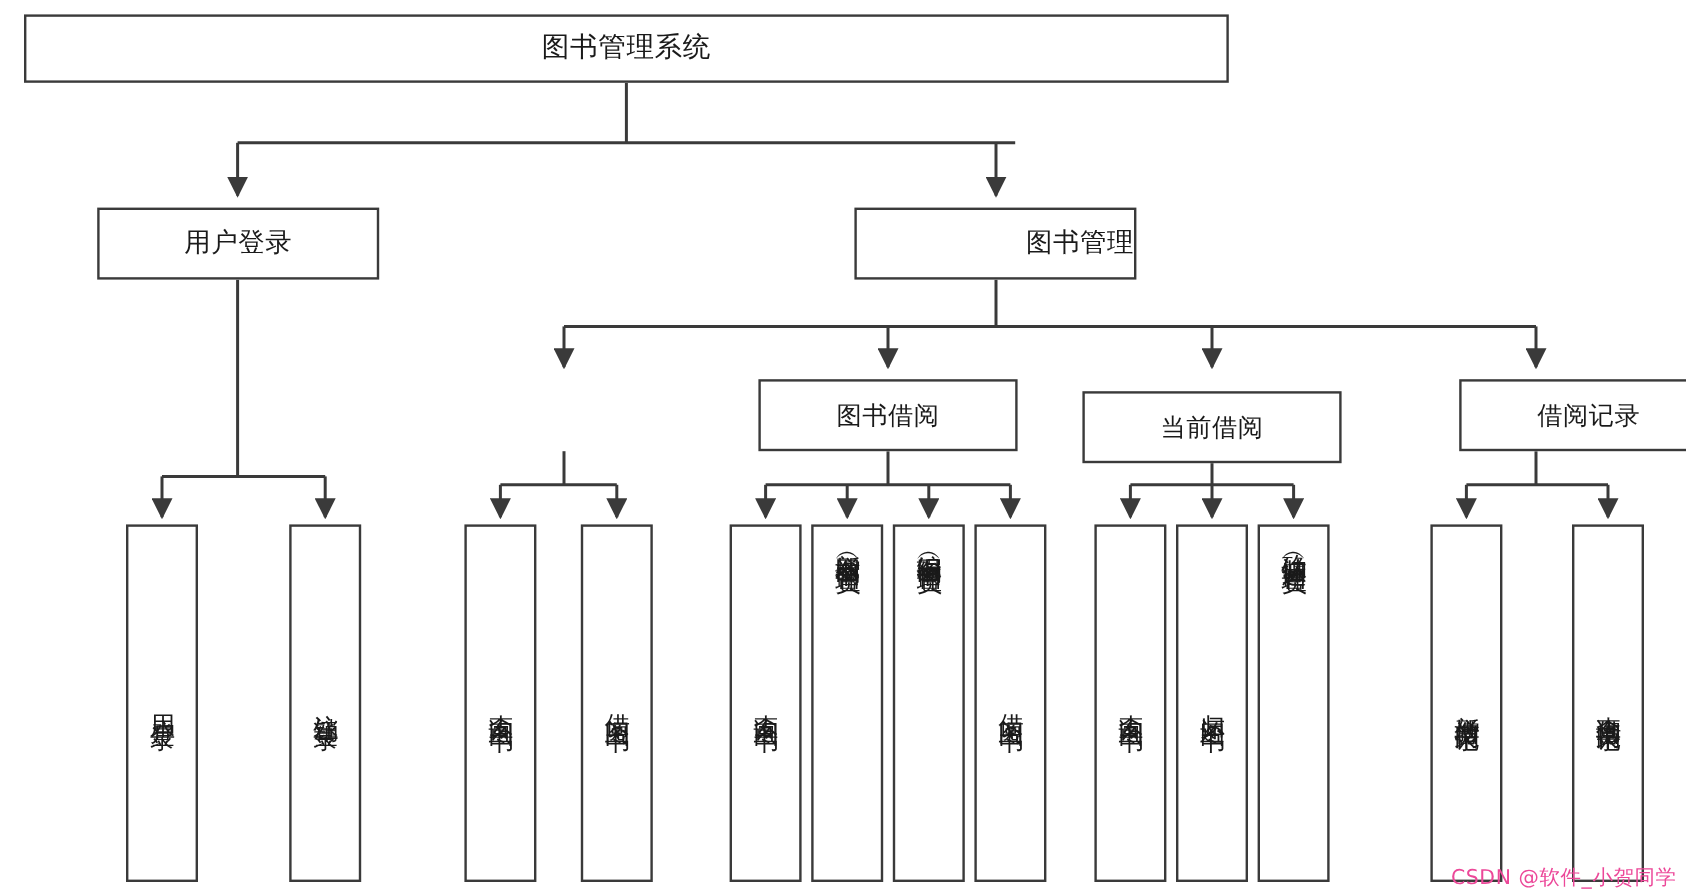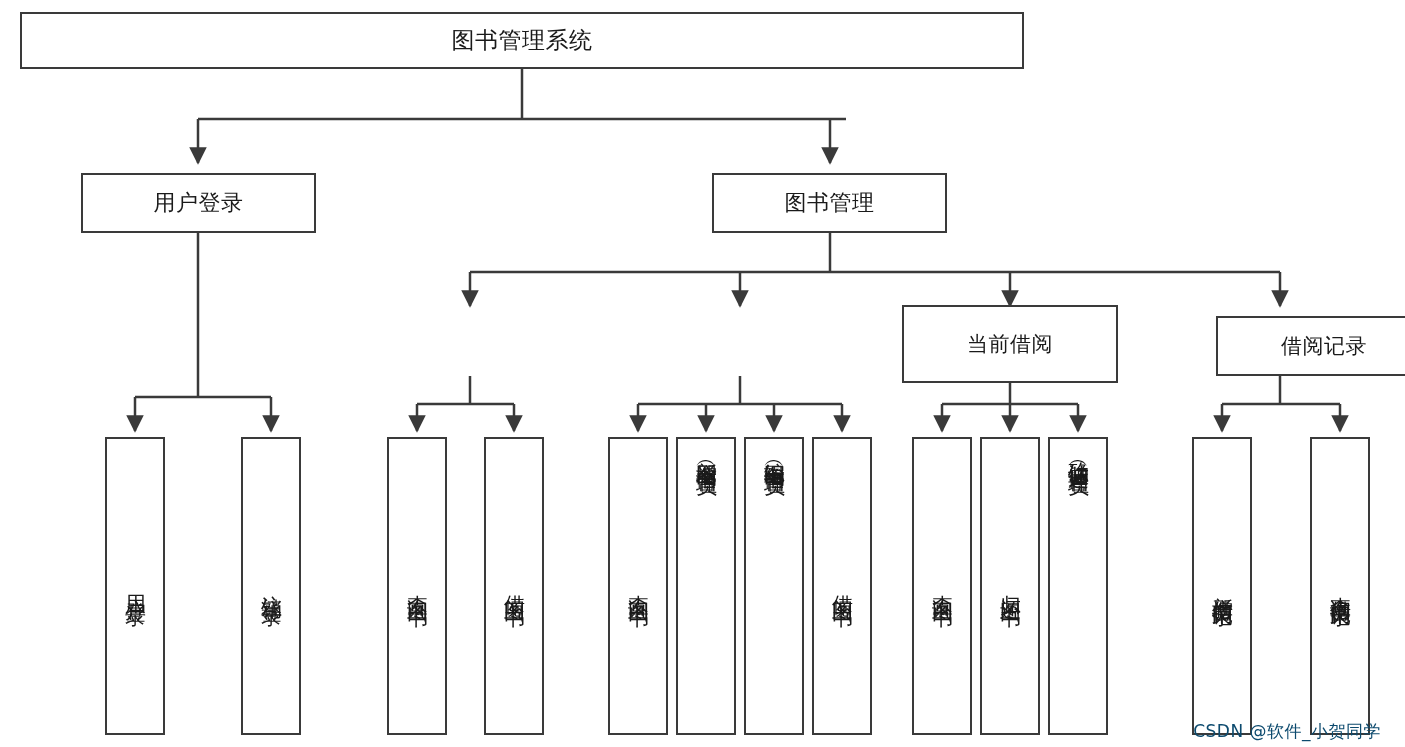--- a/index.html
+++ b/index.html
@@ -63,24 +63,24 @@
   }
   .node.leaf.tall .label {
     letter-spacing: 2px;
   }
   .node.leaf.toppad {
     align-items: flex-start;
     padding-top: 6px;
   }
   .watermark {
     position: absolute;
-    right: 24px;
+    right: 8px;
     bottom: 4px;
     font-size: 17px;
-    color: #0c4a6e;
+    color: #ec4899;
     letter-spacing: 0.5px;
     white-space: nowrap;
   }
 </style>
 </head>
 <body>
 
 <div id="canvas">
 
   <svg class="connectors" viewBox="0 0 1405 747" xmlns="http://www.w3.org/2000/svg">
@@ -133,25 +133,28 @@
     </g>
   </svg>
 
   <div class="node root" style="left:20px; top:12px; width:1004px; height:57px;">
     <span class="label">图书管理系统</span>
   </div>
 
   <div class="node level2" style="left:81px; top:173px; width:235px; height:60px;">
     <span class="label">用户登录</span>
   </div>
-  <div class="node level2" style="left:712px; top:173px; width:235px; height:60px;">
+  <div class="node level2" style="left:712px; top:173px; width:235px; height:60px;justify-content:flex-end;">
     <span class="label">图书管理</span>
   </div>
 
-  <div class="node level3" style="left:902px; top:305px; width:216px; height:78px;">
+  <div class="node level3" style="left:632px; top:316px; width:216px; height:60px;">
+    <span class="label">图书借阅</span>
+  </div>
+  <div class="node level3" style="left:902px; top:326px; width:216px; height:60px;">
     <span class="label">当前借阅</span>
   </div>
   <div class="node level3" style="left:1172px; top:316px; width:216px; height:60px;margin-left:44px;">
     <span class="label">借阅记录</span>
   </div>
 
   <div class="node leaf" style="left:105px; top:437px; width:60px; height:298px;">
     <span class="label">用户登录</span>
   </div>
   <div class="node leaf" style="left:241px; top:437px; width:60px; height:298px;">

